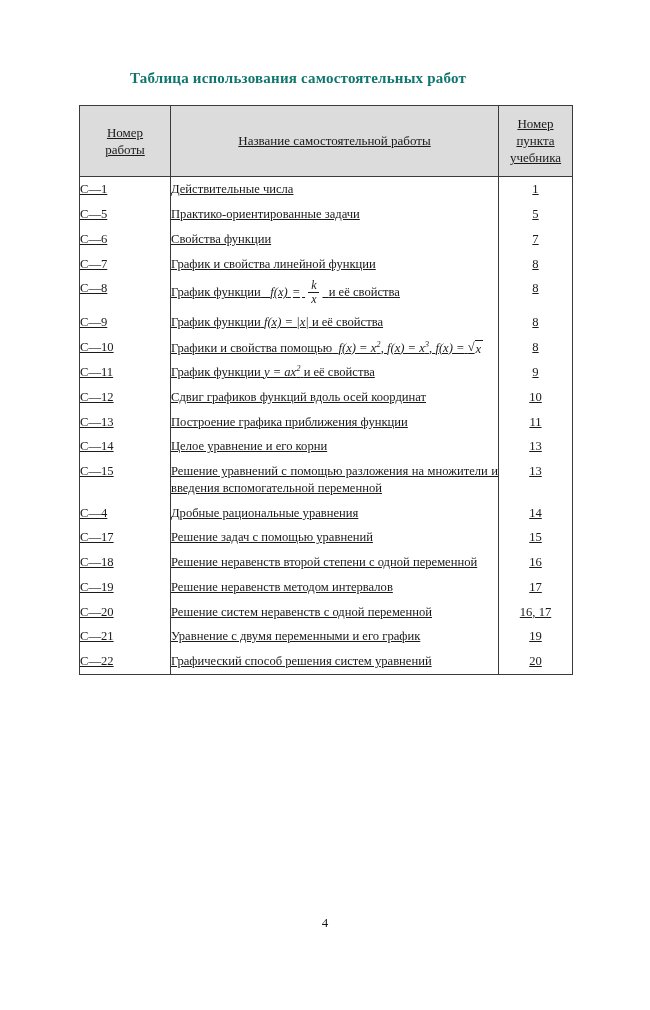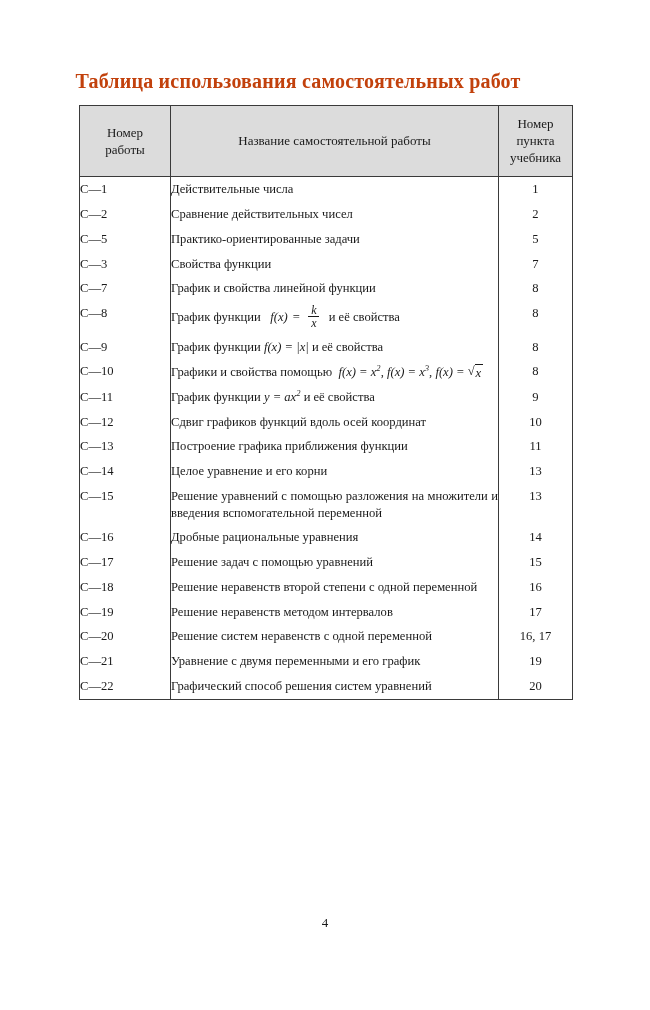--- a/index.html
+++ b/index.html
@@ -20,36 +20,37 @@
     left: 0; top: 0;
     width: 650px;
     height: 1010px;
   }
   .page-title {
     position: absolute;
     left: 0;
     top: 70px;
     width: 596px;
     text-align: center;
-    font-size: 20px;
+    font-size: 15px;
     font-weight: bold;
     letter-spacing: 0.2px;
-    color: #c2410c;
+    color: #0f766e;
   }
   .tbl-wrap {
     position: absolute;
     left: 79px;
     top: 105px;
     width: 493px;
   }
   table.usage {
     border-collapse: collapse;
     width: 493px;
     table-layout: fixed;
     border: 1.6px solid #3a3a3a;
+    text-decoration: underline;
   }
   table.usage col.c-num  { width: 91px; }
   table.usage col.c-name { width: 328px; }
   table.usage col.c-item { width: 74px; }
 
   table.usage thead th {
     background: #dcdcdc;
     border-right: 1.4px solid #3a3a3a;
     border-bottom: 1.2px solid #3a3a3a;
     font-weight: normal;
@@ -175,36 +176,31 @@
         </tr>
       </thead>
       <tbody>
 
         <tr>
           <td class="cell-num">С—1</td>
           <td class="cell-name">Действительные числа</td>
           <td class="cell-item">1</td>
         </tr>
 
-        <tr>
-          <td class="cell-num">С—2</td>
-          <td class="cell-name">Сравнение действительных чисел</td>
-          <td class="cell-item">2</td>
-        </tr>
 
 
 
         <tr>
           <td class="cell-num">С—5</td>
           <td class="cell-name">Практико-ориентированные задачи</td>
           <td class="cell-item">5</td>
         </tr>
 
         <tr>
-          <td class="cell-num">С—3</td>
+          <td class="cell-num">С—6</td>
           <td class="cell-name">Свойства функции</td>
           <td class="cell-item">7</td>
         </tr>
 
         <tr>
           <td class="cell-num">С—7</td>
           <td class="cell-name">График и свойства линейной функции</td>
           <td class="cell-item">8</td>
         </tr>
 
@@ -273,21 +269,21 @@
           <td class="cell-item">13</td>
         </tr>
 
         <tr>
           <td class="cell-num">С—15</td>
           <td class="cell-name">Решение уравнений с помощью разложения на множители и введения вспомогательной переменной</td>
           <td class="cell-item">13</td>
         </tr>
 
         <tr>
-          <td class="cell-num">С—16</td>
+          <td class="cell-num">С—4</td>
           <td class="cell-name">Дробные рациональные уравнения</td>
           <td class="cell-item">14</td>
         </tr>
 
         <tr>
           <td class="cell-num">С—17</td>
           <td class="cell-name">Решение задач с помощью уравнений</td>
           <td class="cell-item">15</td>
         </tr>
 

